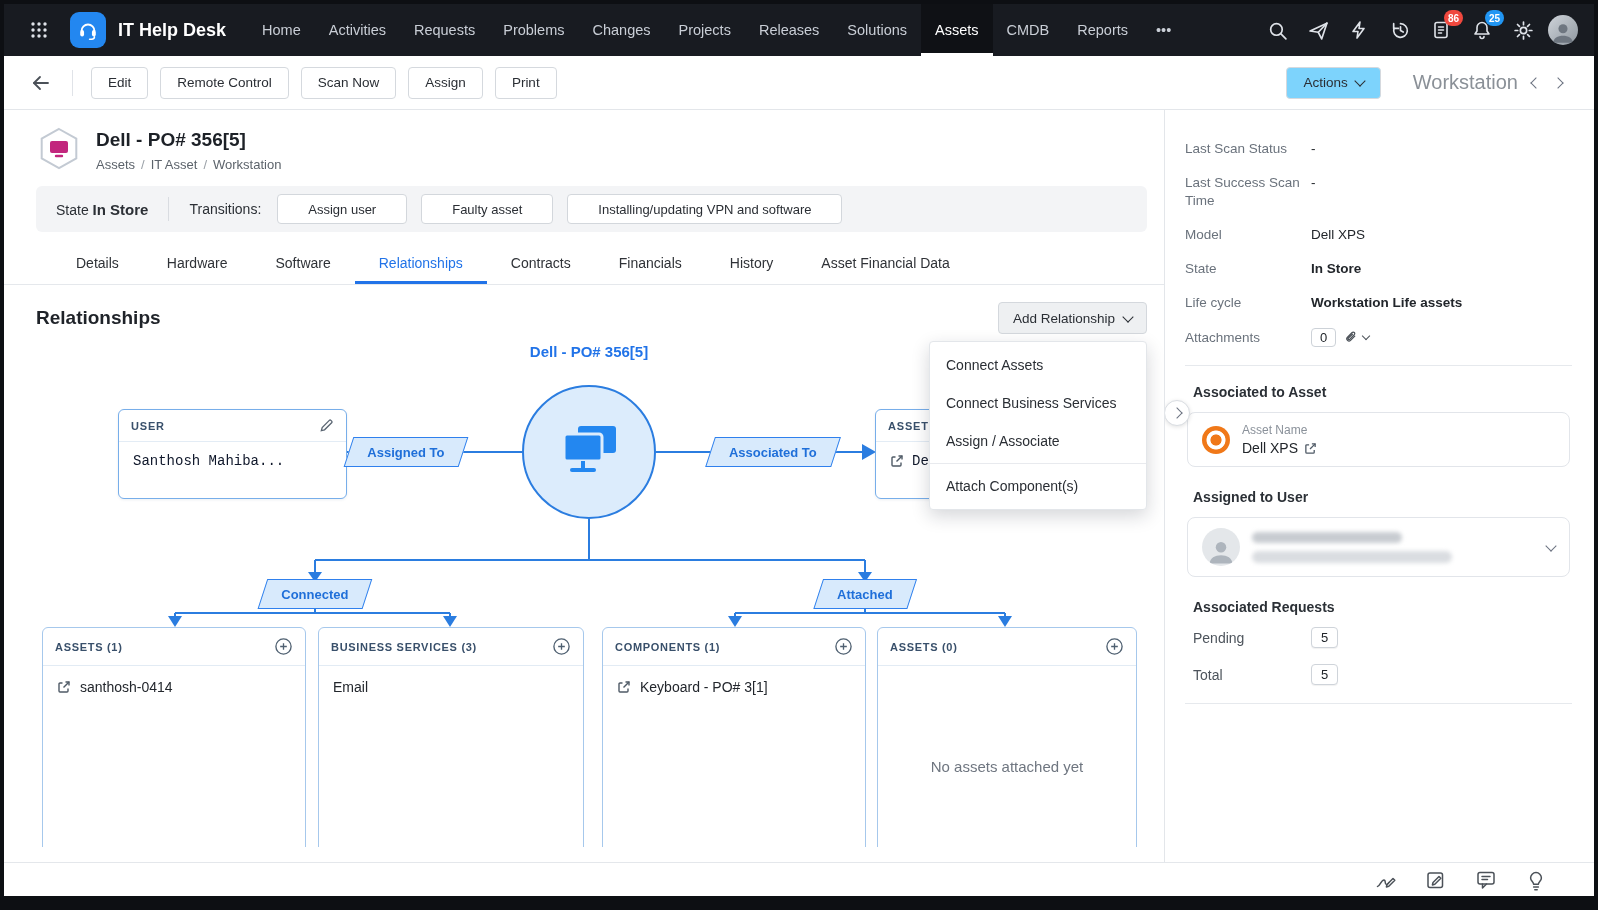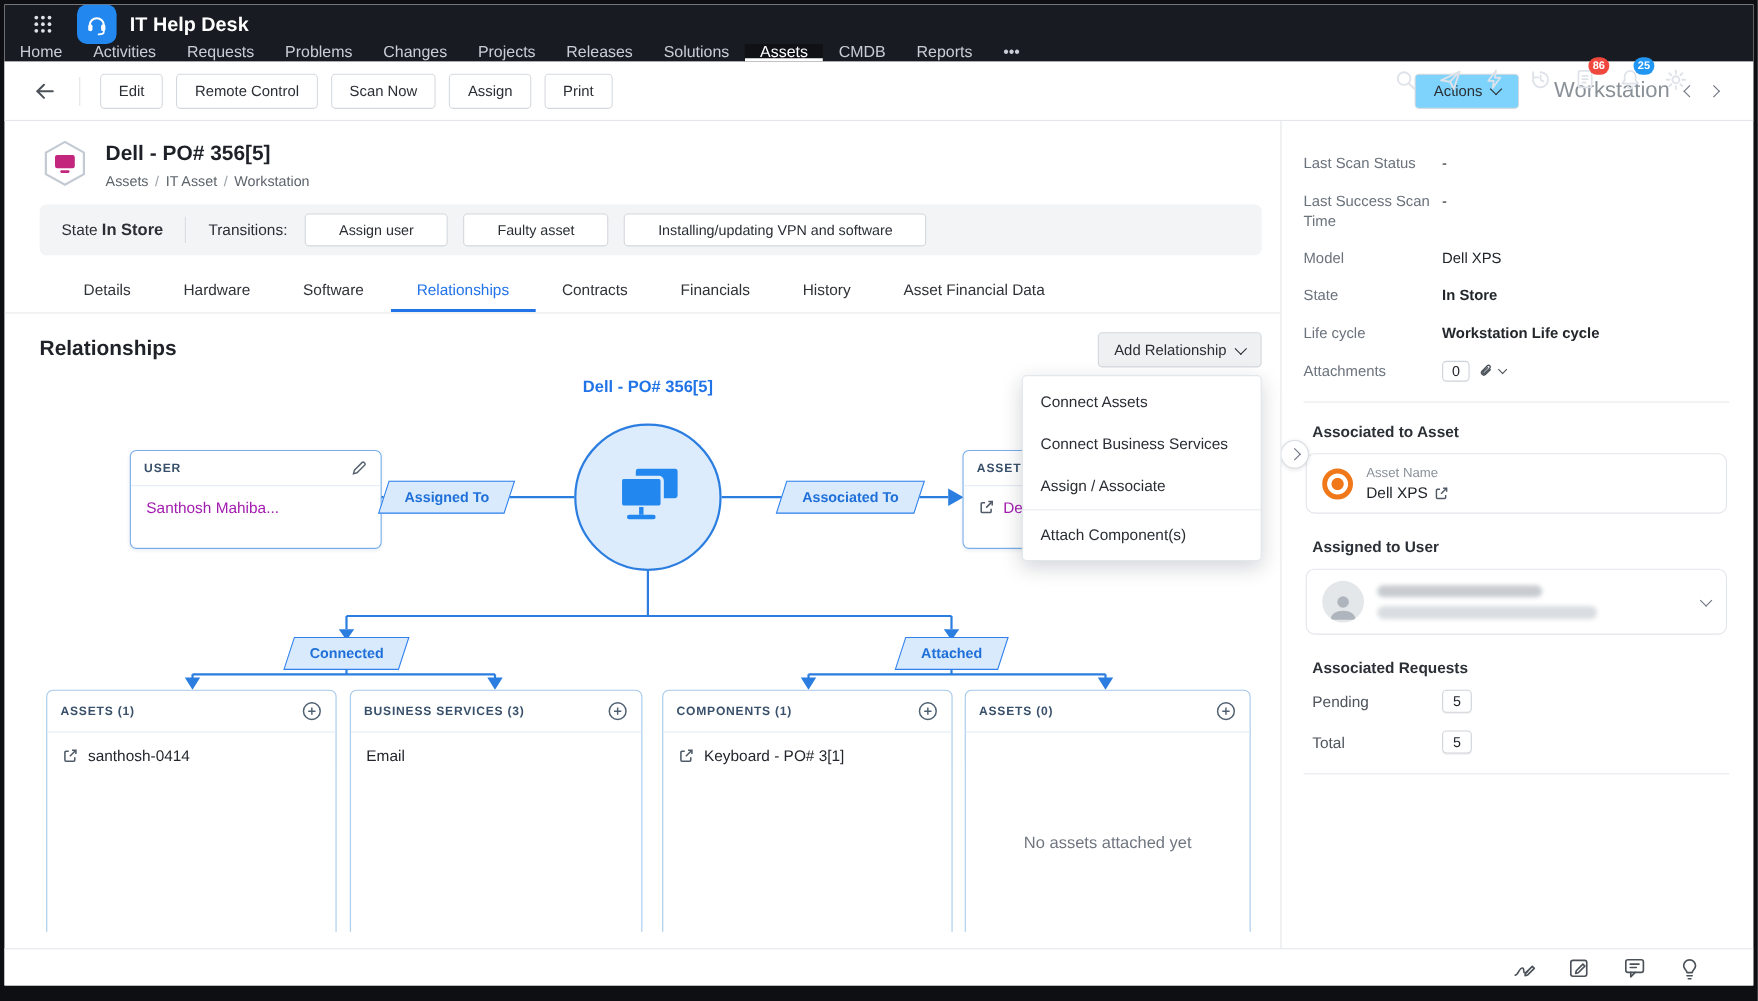--- a/index.html
+++ b/index.html
@@ -1,21 +1,21 @@
 <!DOCTYPE html>
 <html><head>
 <meta charset="utf-8">
 <style>
   * { margin:0; padding:0; box-sizing:border-box; }
   html,body { width:1598px; height:910px; }
   body { background:#0d0f13; font-family:"Liberation Sans", sans-serif; overflow:hidden; position:relative; }
   .frame { position:absolute; left:4px; top:4px; right:4px; bottom:14px; background:#fff; display:flex; flex-direction:column; overflow:hidden; }
 
   
-  .navbar { height:52px; background:#181b21; display:flex; align-items:stretch; color:#c9ced6; flex-shrink:0;flex-direction:column; }
+  .navbar { height:52px; background:#181b21; display:flex; align-items:stretch; color:#c9ced6; flex-shrink:0; }
   .nav-left { display:flex; align-items:center; padding-left:18px; }
   .apps-btn { width:34px; height:34px; display:flex; align-items:center; justify-content:center; cursor:pointer; }
   .logo { width:36px; height:36px; background:#2387f0; border-radius:9px; display:flex; align-items:center; justify-content:center; margin:0 12px 0 14px; }
   .app-title { color:#fff; font-size:18px; font-weight:bold; margin-right:22px; white-space:nowrap; }
   .nav-items { display:flex; align-items:stretch; }
   .nav-item { display:flex; align-items:center; padding:0 14px; font-size:14.5px; cursor:pointer; white-space:nowrap; }
   .nav-item.active { color:#fff; background:#0f1115; box-shadow:inset 0 -3px 0 #fff; }
   .nav-right { margin-left:auto; display:flex; align-items:center; gap:9px; padding-right:16px; }
   .icon-btn { position:relative; width:32px; height:32px; display:flex; align-items:center; justify-content:center; color:#dfe3e9; cursor:pointer; }
   .icon-btn svg { stroke:#dfe3e9; fill:none; stroke-width:1.6; stroke-linecap:round; stroke-linejoin:round; }
@@ -73,21 +73,21 @@
   .dd-divider { border-top:1px solid #e8eaee; margin:3px 0; }
 
   
   .diagram { position:relative; height:512px; overflow:hidden; }
   .dg-svg { position:absolute; left:0; top:0; }
   .root-label { position:absolute; left:585px; top:8px; transform:translateX(-50%); color:#2173e8; font-size:15px; font-weight:bold; cursor:pointer; white-space:nowrap; }
   .central-node { position:absolute; left:518px; top:50px; width:134px; height:134px; border-radius:50%; background:#dcecfc; border:2px solid #2b7de0; display:flex; align-items:center; justify-content:center; }
   .rel-box { position:absolute; width:229px; height:90px; background:#fff; border:1.5px solid #77aeea; border-radius:6px; box-shadow:0 1px 3px rgba(30,60,100,.08); }
   .rel-box .rb-head { display:flex; align-items:center; justify-content:space-between; padding:8px 12px; border-bottom:1px solid #e3ecf5; }
   .rb-title { font-size:11px; font-weight:bold; letter-spacing:.8px; color:#39506b; }
-  .rb-body { padding:11px 14px; font-size:14px; color:#a21caf; display:flex; align-items:center; gap:8px; white-space:nowrap; overflow:hidden; }
+  .rb-body { padding:11px 14px; font-size:14px; color:#0f172a; display:flex; align-items:center; gap:8px; white-space:nowrap; overflow:hidden;font-family:Liberation Mono, monospace; }
   .edge-label { position:absolute; transform:translate(-50%,-50%) skewX(-18deg); background:#d8eafc; border:1.5px solid #2f80ed; padding:5px 18px; }
   .edge-label span { display:inline-block; transform:skewX(18deg); color:#1f6fd9; font-size:13px; font-weight:bold; white-space:nowrap; }
   .group-box { position:absolute; top:292px; height:240px; background:#fff; border:1px solid #a6c8ec; border-radius:6px; }
   .gb-head { display:flex; align-items:center; justify-content:space-between; padding:9px 12px; border-bottom:1px solid #e2ebf4; }
   .gb-title { font-size:11px; font-weight:bold; letter-spacing:.7px; color:#39506b; }
   .gb-item { padding:13px 14px; font-size:14px; color:#23272d; display:flex; align-items:center; gap:9px; }
   .gb-empty { padding-top:92px; text-align:center; font-size:15px; color:#6f7680; }
   .plus-btn, .pencil-btn, .link-ic { display:flex; align-items:center; justify-content:center; cursor:pointer; }
   .plus-btn svg { stroke:#4f6071; fill:none; stroke-width:1.4; }
   .pencil-btn svg { stroke:#5a6572; fill:none; stroke-width:1.4; }
@@ -479,21 +479,21 @@
       <div class="field-row">
         <span class="field-label">Model</span>
         <span class="field-value">Dell XPS</span>
       </div>
       <div class="field-row">
         <span class="field-label">State</span>
         <span class="field-value bold">In Store</span>
       </div>
       <div class="field-row">
         <span class="field-label">Life cycle</span>
-        <span class="field-value bold">Workstation Life cycle</span>
+        <span class="field-value bold">Workstation Life assets</span>
       </div>
       <div class="attach-row">
         <span class="field-label">Attachments</span>
         <span class="attach-count">0</span>
         <span class="clip-wrap">
           <svg width="15" height="15" viewBox="0 0 16 16" fill="none" stroke="#4b5158" stroke-width="1.3" stroke-linecap="round">
               <path d="M11.5 6.5L7 11a2.3 2.3 0 0 1-3.3-3.3l5-5a1.6 1.6 0 0 1 2.3 2.3l-5 5a.9.9 0 0 1-1.3-1.3L9 4.5"></path>
             </svg>
           <span class="chev down" style="width:6px;height:6px;"></span>
         </span>

